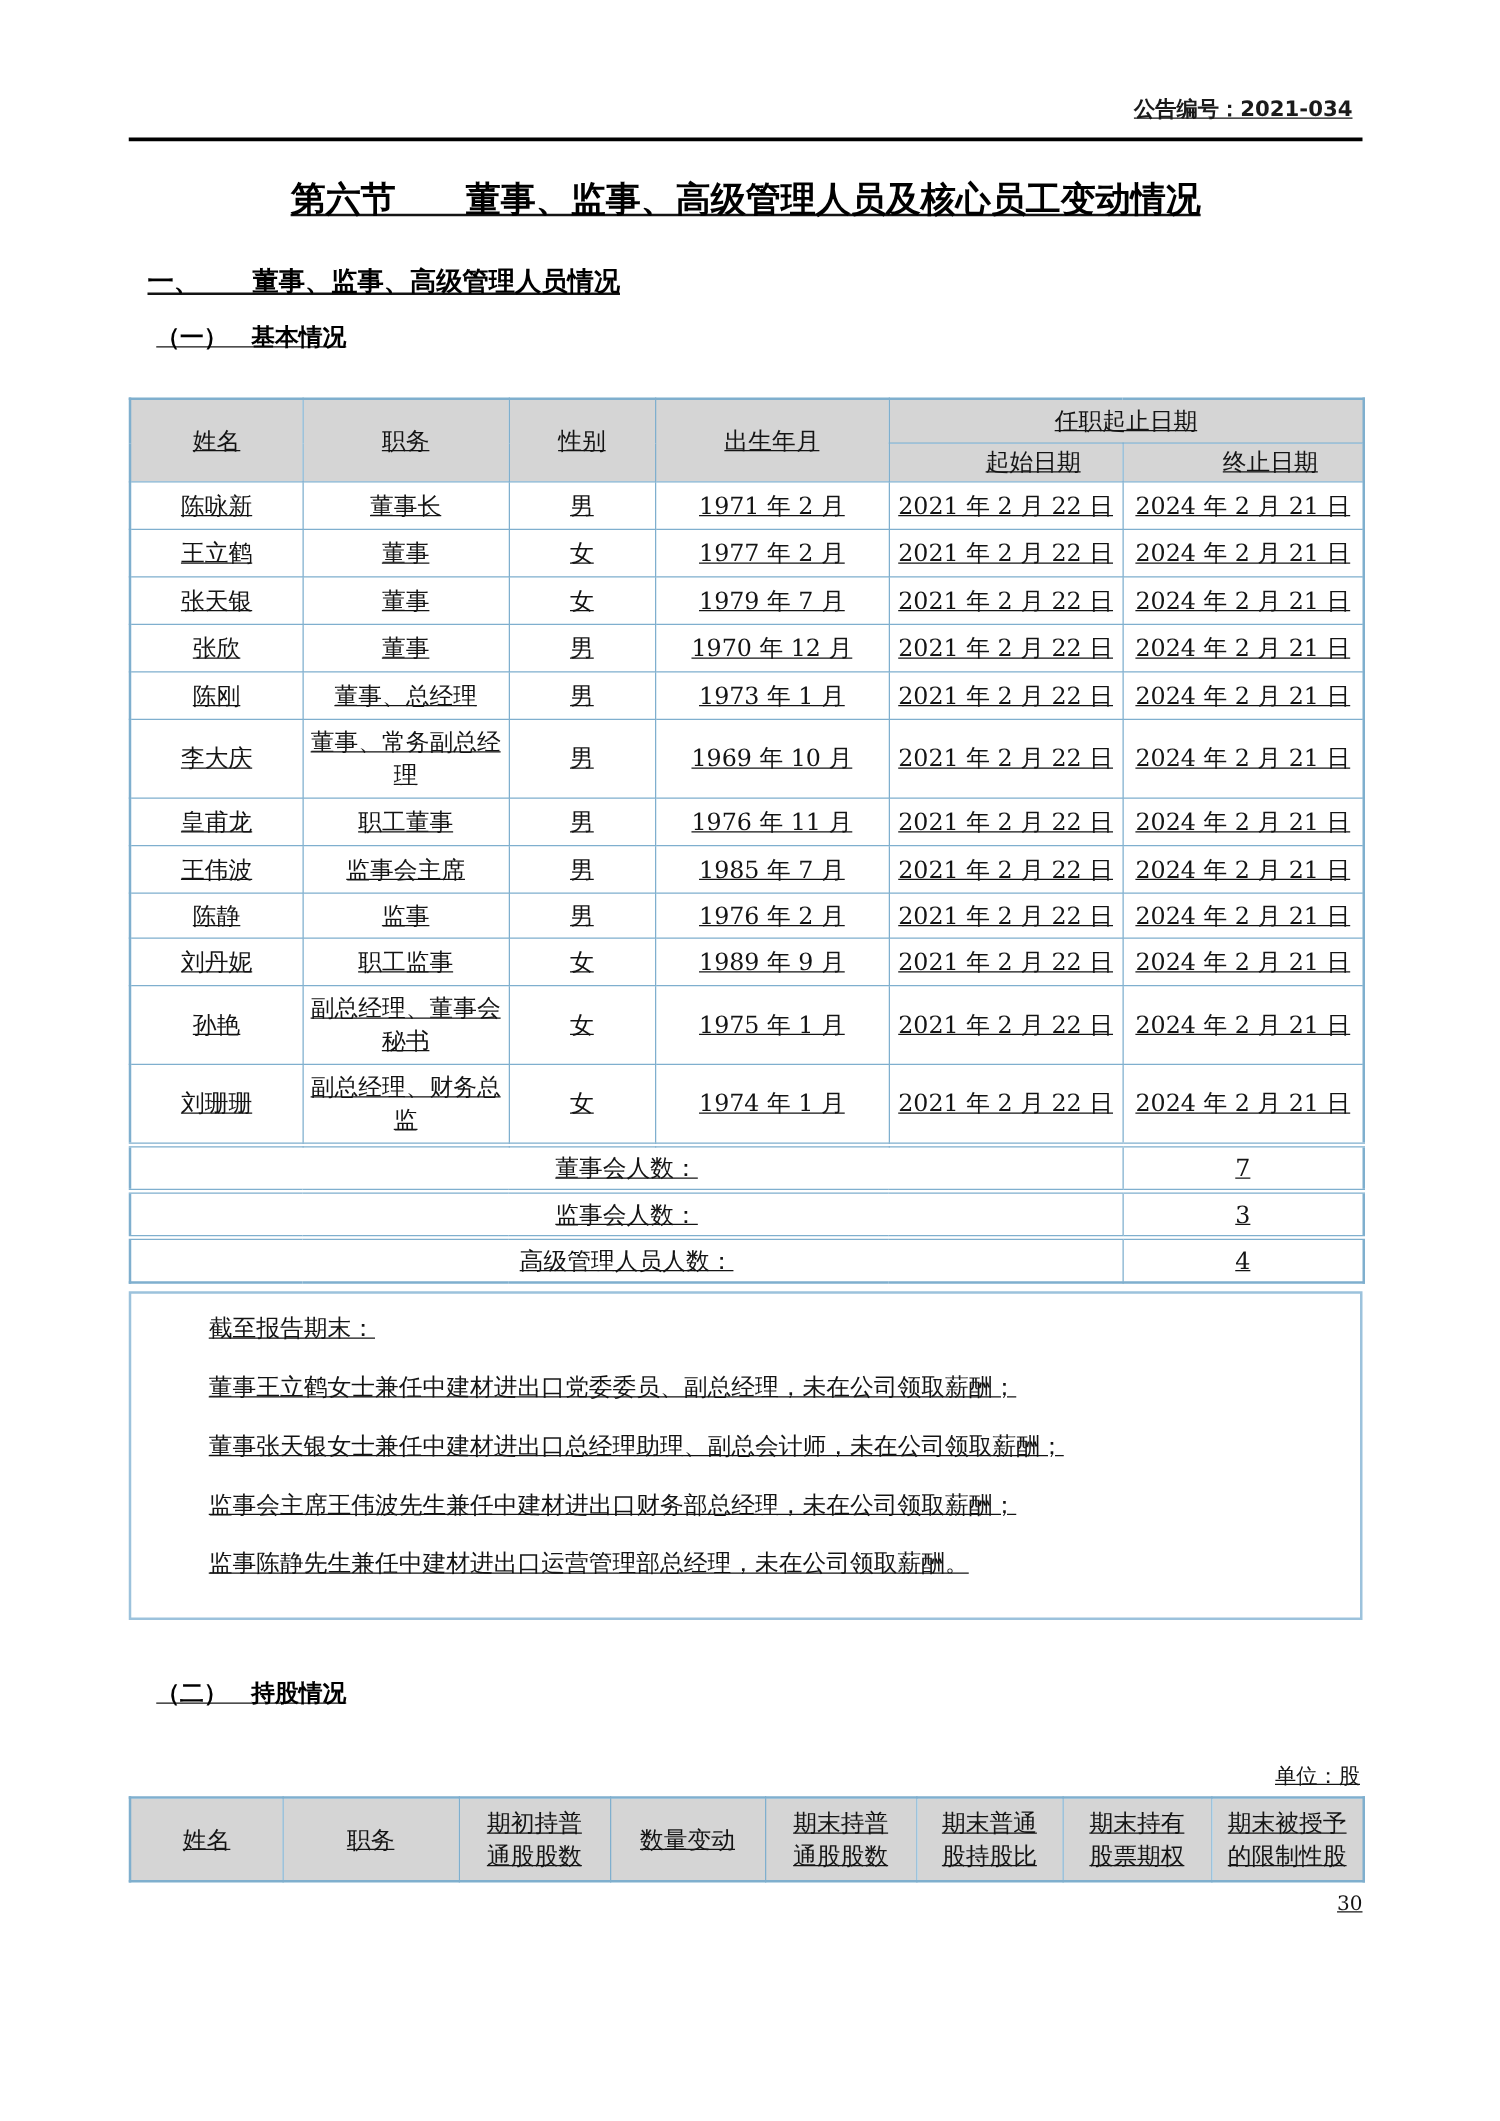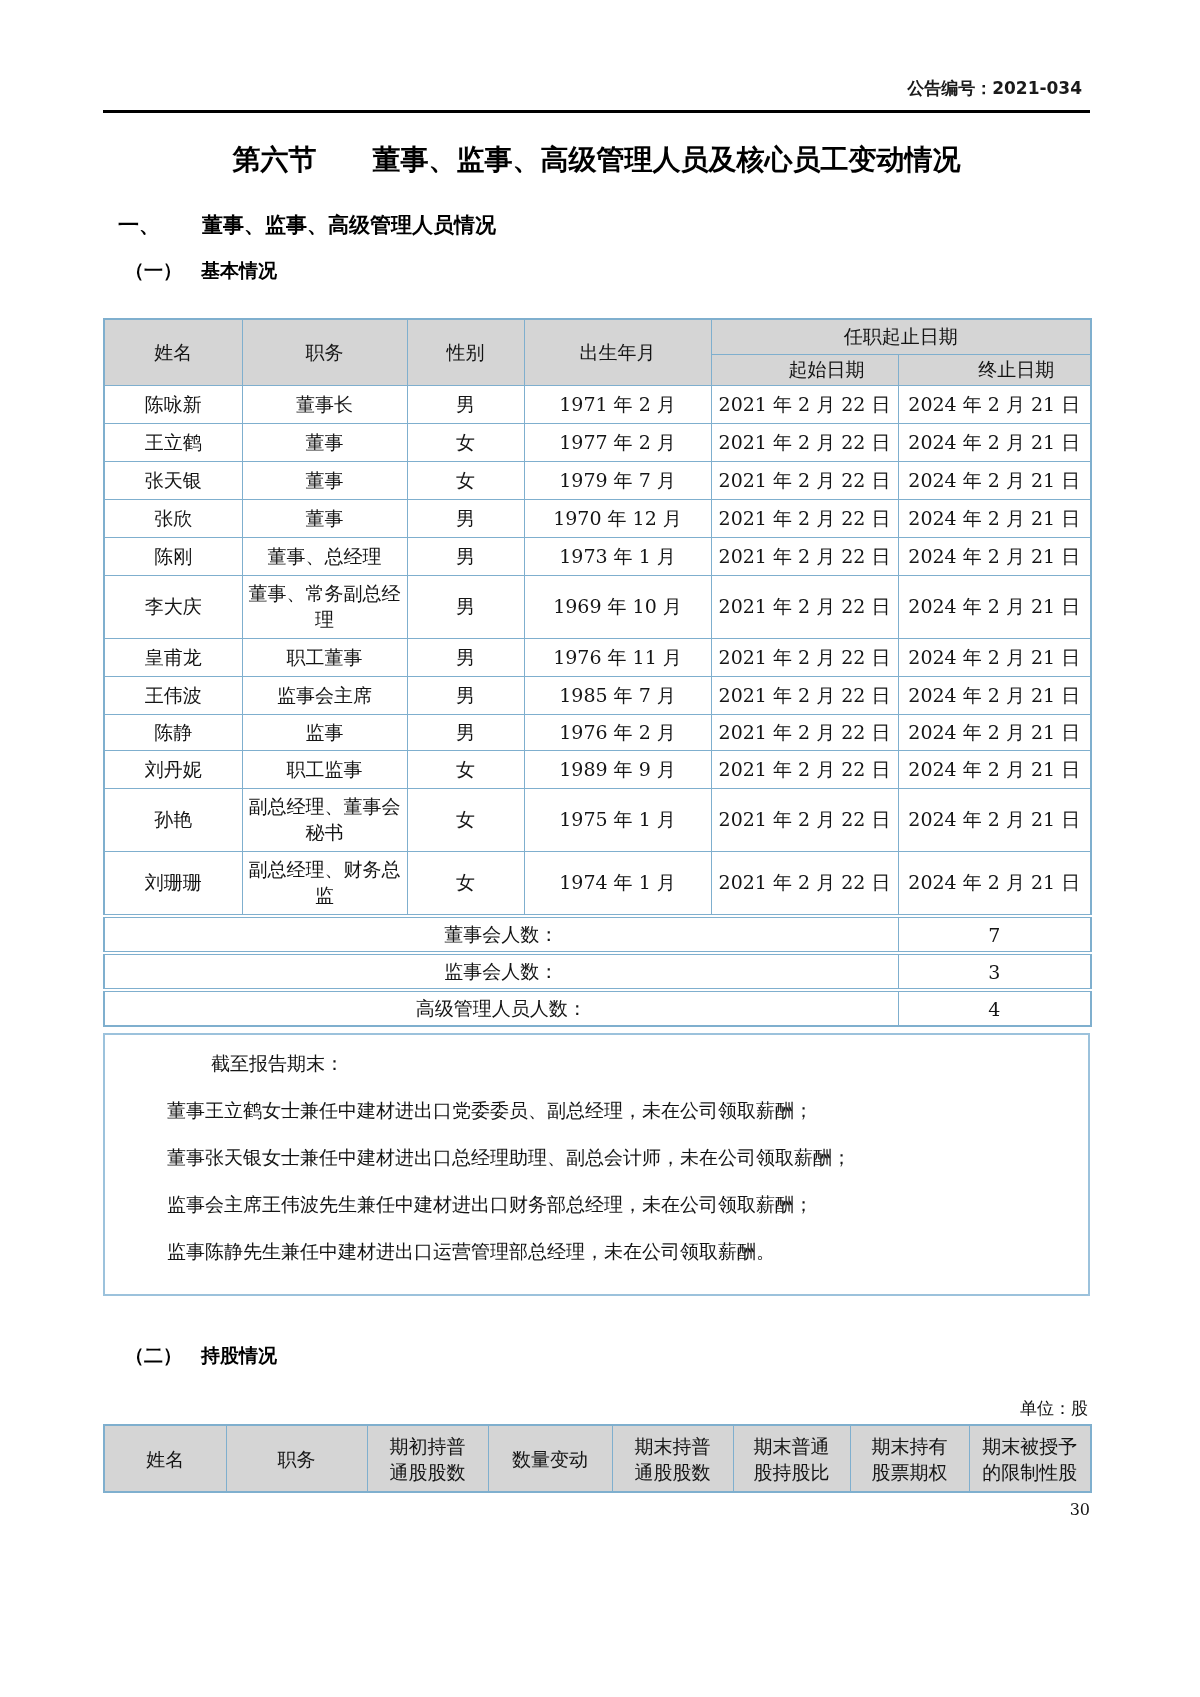--- a/index.html
+++ b/index.html
@@ -10,20 +10,21 @@
   body {
     width: 1200px;
     min-height: 1697px;
     font-family: "DejaVu Serif", "Liberation Serif", serif;
     color: #141414;
     position: relative;
   }
   .content {
     margin-left: 103px;
     width: 987px;
+    text-decoration: underline;
   }
   .doc-number {
     padding-top: 78px;
     text-align: right;
     font-family: "DejaVu Sans", "Liberation Sans", sans-serif;
     font-weight: bold;
     font-size: 17px;
     line-height: 20px;
     padding-right: 8px;
     color: #1a1a1a;
@@ -97,31 +98,31 @@
     border: 2px solid #9cc2dc;
     background: #ffffff;
     padding: 8px 10px 8px 0;
   }
   .relations-box p {
     margin: 23px 0;
     padding-left: 62px;
     font-size: 19px;
     line-height: 24px;
   }
-  .relations-box p:first-child { margin-top: 8px; margin-left: 44px; }
+  .relations-box p:first-child { margin-top: 8px; }
   .holding-heading {
     margin: 48px 0 0 22px;
     font-family: "DejaVu Sans", "Liberation Sans", sans-serif;
     font-weight: bold;
     font-size: 19px;
     line-height: 22px;
     color: #000000;
   }
   .unit-note {
-    margin-top: 32px;
+    margin-top: 45px;
     text-align: right;
     font-size: 17px;
     line-height: 20px;
     padding-right: 2px;
   }
   table.holding { margin-top: 6px; }
   table.holding th {
     height: 61px;
     white-space: pre-line;
     line-height: 26px;

